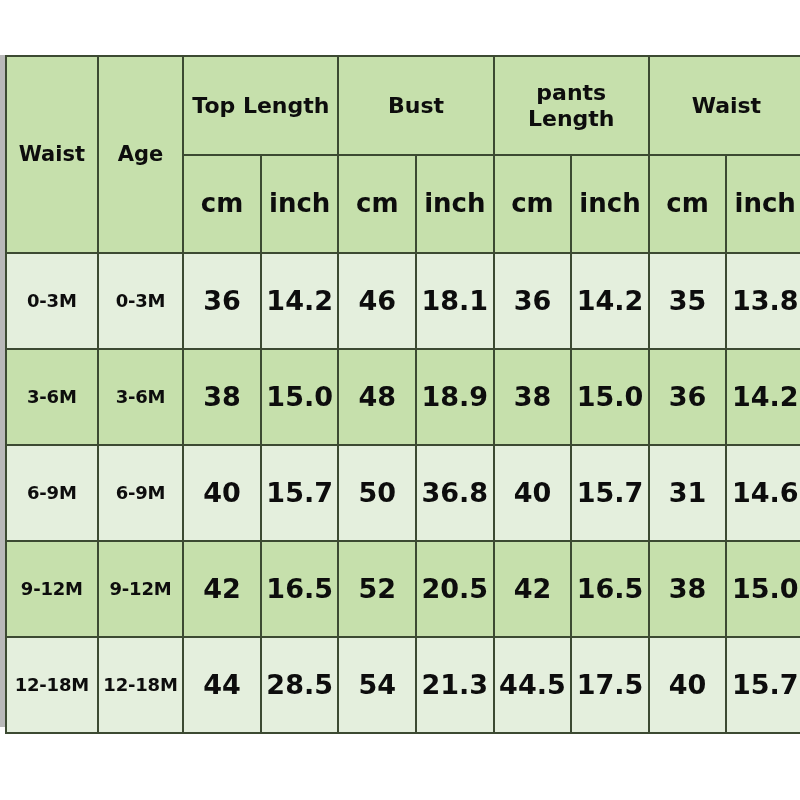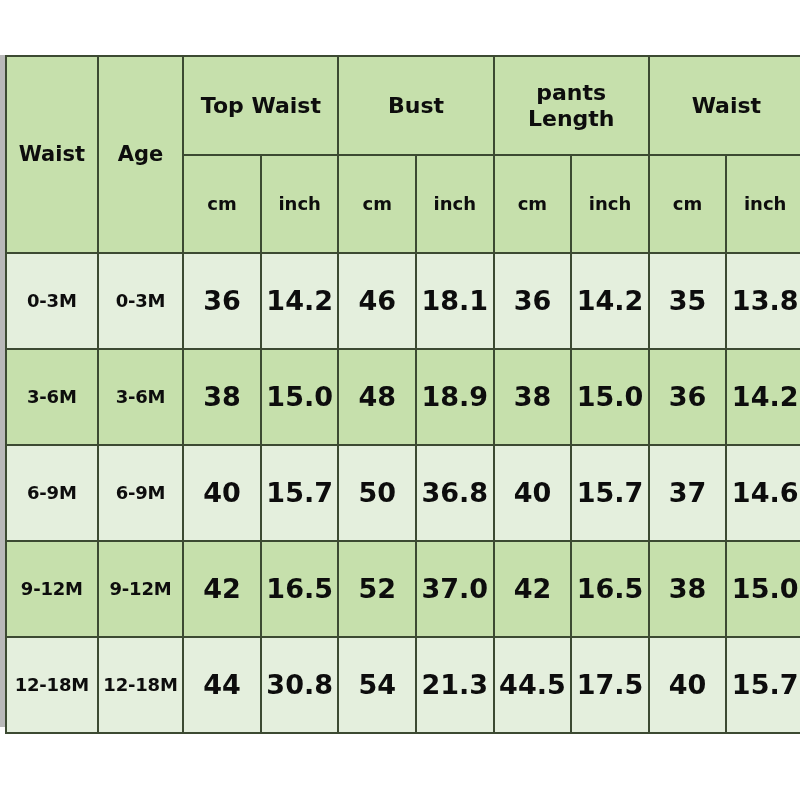--- a/index.html
+++ b/index.html
@@ -53,21 +53,21 @@
     line-height: 1.15;
   }
 
   
   .hdr {
     background: #c6e0ac;
     height: 96px;
   }
   .hdr-tall { height: 193px; }
   .hdr-group { height: 97px; font-size: 22px; }
-  .hdr-unit  { height: 96px;  font-size: 18px; }
+  .hdr-unit  { height: 96px;  font-size: 26px; }
 
   
   tbody tr { height: 96px; }
   tbody tr.row-light td { background: #e4efdd; }
   tbody tr.row-dark  td { background: #c6e0ac; margin-top: 44px; }
 
   
   col.c-size  { width: 91px; }
   col.c-age   { width: 85px; }
   col.c-meas  { width: 77px; }
@@ -93,21 +93,21 @@
       <col class="c-meas">
         <col class="c-meas">
       <col class="c-meas">
         <col class="c-meas">
     </colgroup>
 
     <thead>
       <tr>
         <th class="hdr hdr-tall" rowspan="2">Waist</th>
         <th class="hdr hdr-tall" rowspan="2">Age</th>
-        <th class="hdr hdr-group" colspan="2">Top Waist</th>
+        <th class="hdr hdr-group" colspan="2">Top Length</th>
         <th class="hdr hdr-group" colspan="2">Bust</th>
         <th class="hdr hdr-group" colspan="2">pants Length</th>
         <th class="hdr hdr-group" colspan="2">Waist</th>
       </tr>
       <tr>
         <th class="hdr hdr-unit">cm</th>
         <th class="hdr hdr-unit">inch</th>
         <th class="hdr hdr-unit">cm</th>
         <th class="hdr hdr-unit">inch</th>
         <th class="hdr hdr-unit">cm</th>
@@ -144,40 +144,40 @@
       </tr>
       <tr class="row-light">
         <td class="sz-label">6-9M</td>
         <td class="sz-label">6-9M</td>
         <td class="num">40</td>
         <td class="num">15.7</td>
         <td class="num">50</td>
         <td class="num">36.8</td>
         <td class="num">40</td>
         <td class="num">15.7</td>
-        <td class="num">37</td>
+        <td class="num">31</td>
         <td class="num">14.6</td>
       </tr>
       <tr class="row-dark">
         <td class="sz-label">9-12M</td>
         <td class="sz-label">9-12M</td>
         <td class="num">42</td>
         <td class="num">16.5</td>
         <td class="num">52</td>
-        <td class="num">37.0</td>
+        <td class="num">20.5</td>
         <td class="num">42</td>
         <td class="num">16.5</td>
         <td class="num">38</td>
         <td class="num">15.0</td>
       </tr>
       <tr class="row-light">
         <td class="sz-label">12-18M</td>
         <td class="sz-label">12-18M</td>
         <td class="num">44</td>
-        <td class="num">30.8</td>
+        <td class="num">28.5</td>
         <td class="num">54</td>
         <td class="num">21.3</td>
         <td class="num">44.5</td>
         <td class="num">17.5</td>
         <td class="num">40</td>
         <td class="num">15.7</td>
       </tr>
     </tbody>
   </table>
 

